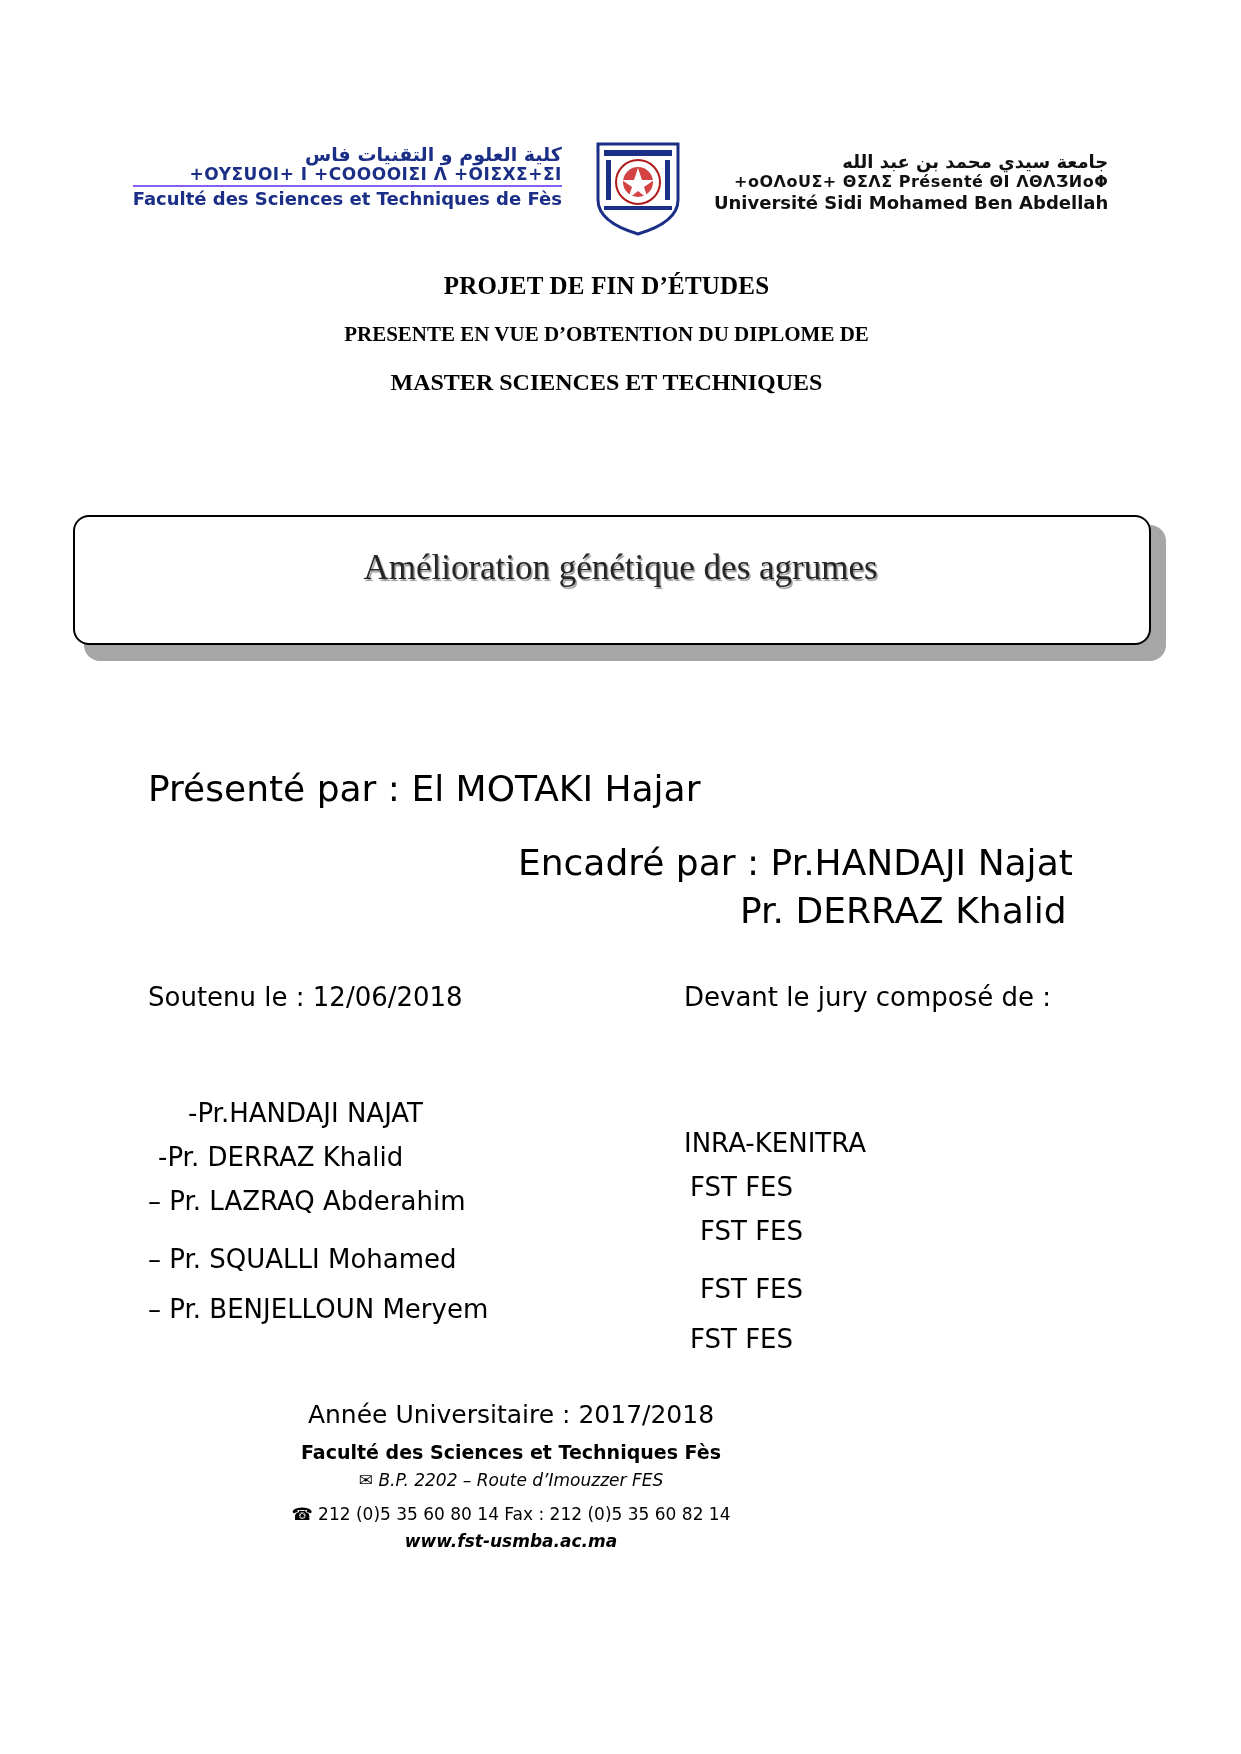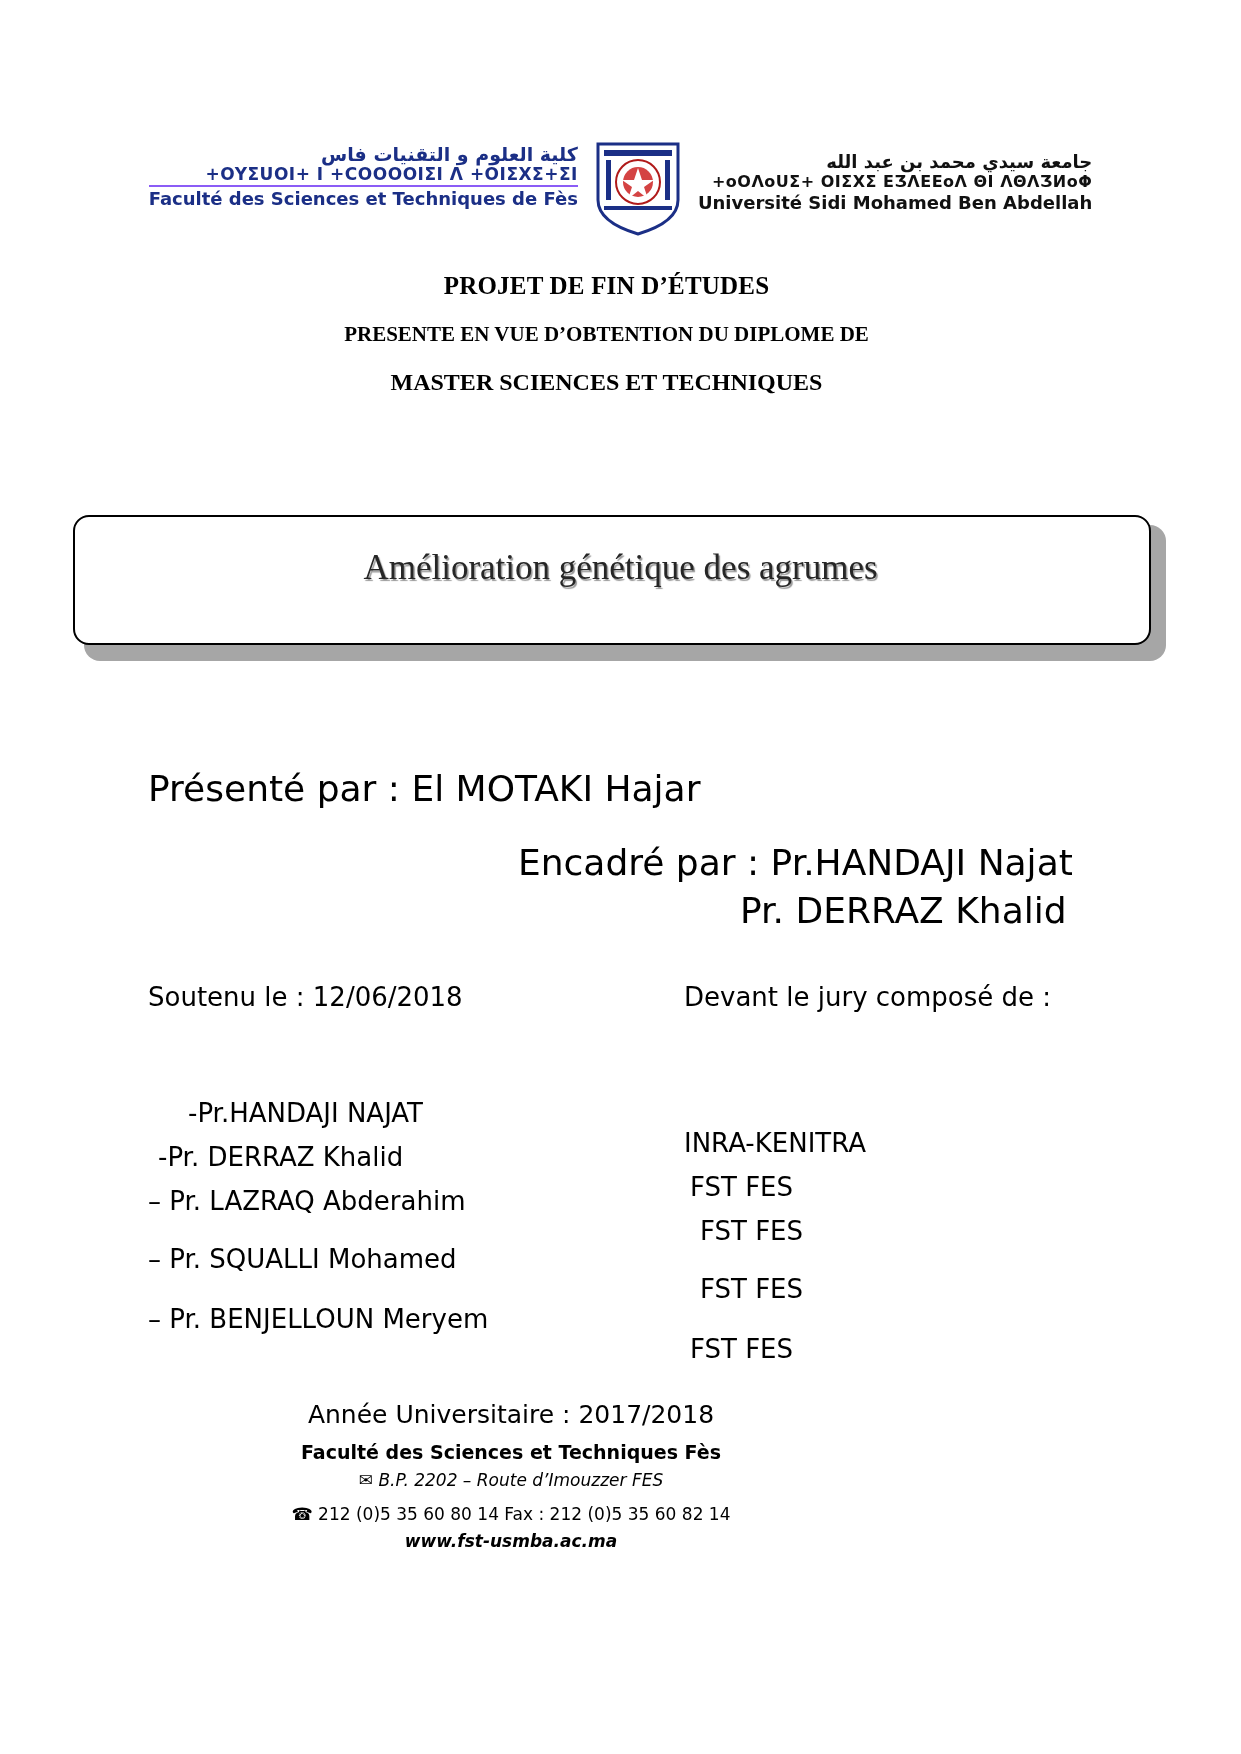--- a/index.html
+++ b/index.html
@@ -25,21 +25,21 @@
   
   .header {
     position: absolute;
     top: 130px;
     left: 0;
     width: 1241px;
     height: 110px;
     display: flex;
     align-items: flex-start;
     justify-content: center;
-    gap: 12px;
+    gap: 28px;
   }
   .logo-left {
     text-align: right;
     line-height: 1.12;
     padding-top: 14px;
   }
   .logo-left .ar {
     font-family: "DejaVu Sans", sans-serif;
     font-size: 19px;
     font-weight: bold;
@@ -239,21 +239,21 @@
         <circle cx="48" cy="52" r="15" fill="#c22" opacity="0.85"></circle>
         <path d="M48 38 L52 50 L64 50 L54 57 L58 69 L48 61 L38 69 L42 57 L32 50 L44 50 Z" fill="#ffffff"></path>
         <rect x="16" y="30" width="5" height="40" fill="#1b2f86"></rect>
         <rect x="75" y="30" width="5" height="40" fill="#1b2f86"></rect>
         <rect x="14" y="76" width="68" height="4" fill="#1b2f86"></rect>
       </svg>
     </div>
 
     <div class="logo-right">
       <div class="ar">جامعة سيدي محمد بن عبد الله</div>
-      <div class="tif">+oOΛoUΣ+ OIΣXΣ ΕƷΛΕΕoΛ ΘΙ ΛΘΛƷИoΦ</div>
+      <div class="tif">+oOΛoUΣ+ ΘΣΛΣ Présenté ΘΙ ΛΘΛƷИoΦ</div>
       <div class="fr">Université Sidi Mohamed Ben Abdellah</div>
     </div>
   </div>
 
   <div class="titles">
     <div class="t-line t1">PROJET DE FIN D’ÉTUDES</div>
     <div class="t-line t2">PRESENTE EN VUE D’OBTENTION DU DIPLOME DE</div>
     <div class="t-line t3">MASTER SCIENCES ET TECHNIQUES</div>
   </div>
 
@@ -279,21 +279,21 @@
         <span class="hand jury-aff" style="left:690px; font-size:26px;">FST FES</span>
       </div>
       <div class="jury-row" style="top:88px;">
         <span class="hand jury-name" style="left:148px; font-size:26px;">– Pr. LAZRAQ Abderahim</span>
         <span class="hand jury-aff" style="left:700px; font-size:26px;">FST FES</span>
       </div>
       <div class="jury-row" style="top:146px;">
         <span class="hand jury-name" style="left:148px; font-size:26px;">– Pr. SQUALLI Mohamed</span>
         <span class="hand jury-aff" style="left:700px; font-size:26px;">FST FES</span>
       </div>
-      <div class="jury-row" style="top:206px;">
+      <div class="jury-row" style="top:196px;">
         <span class="hand jury-name" style="left:148px; font-size:26px;">– Pr. BENJELLOUN Meryem</span>
         <span class="hand jury-aff" style="left:690px; font-size:26px;">FST FES</span>
       </div>
     </div>
   </div>
 
   <div class="footer">
     <div class="f-year">Année Universitaire : 2017/2018</div>
     <div class="f-fac">Faculté des Sciences et Techniques Fès</div>
     <div class="f-addr">

